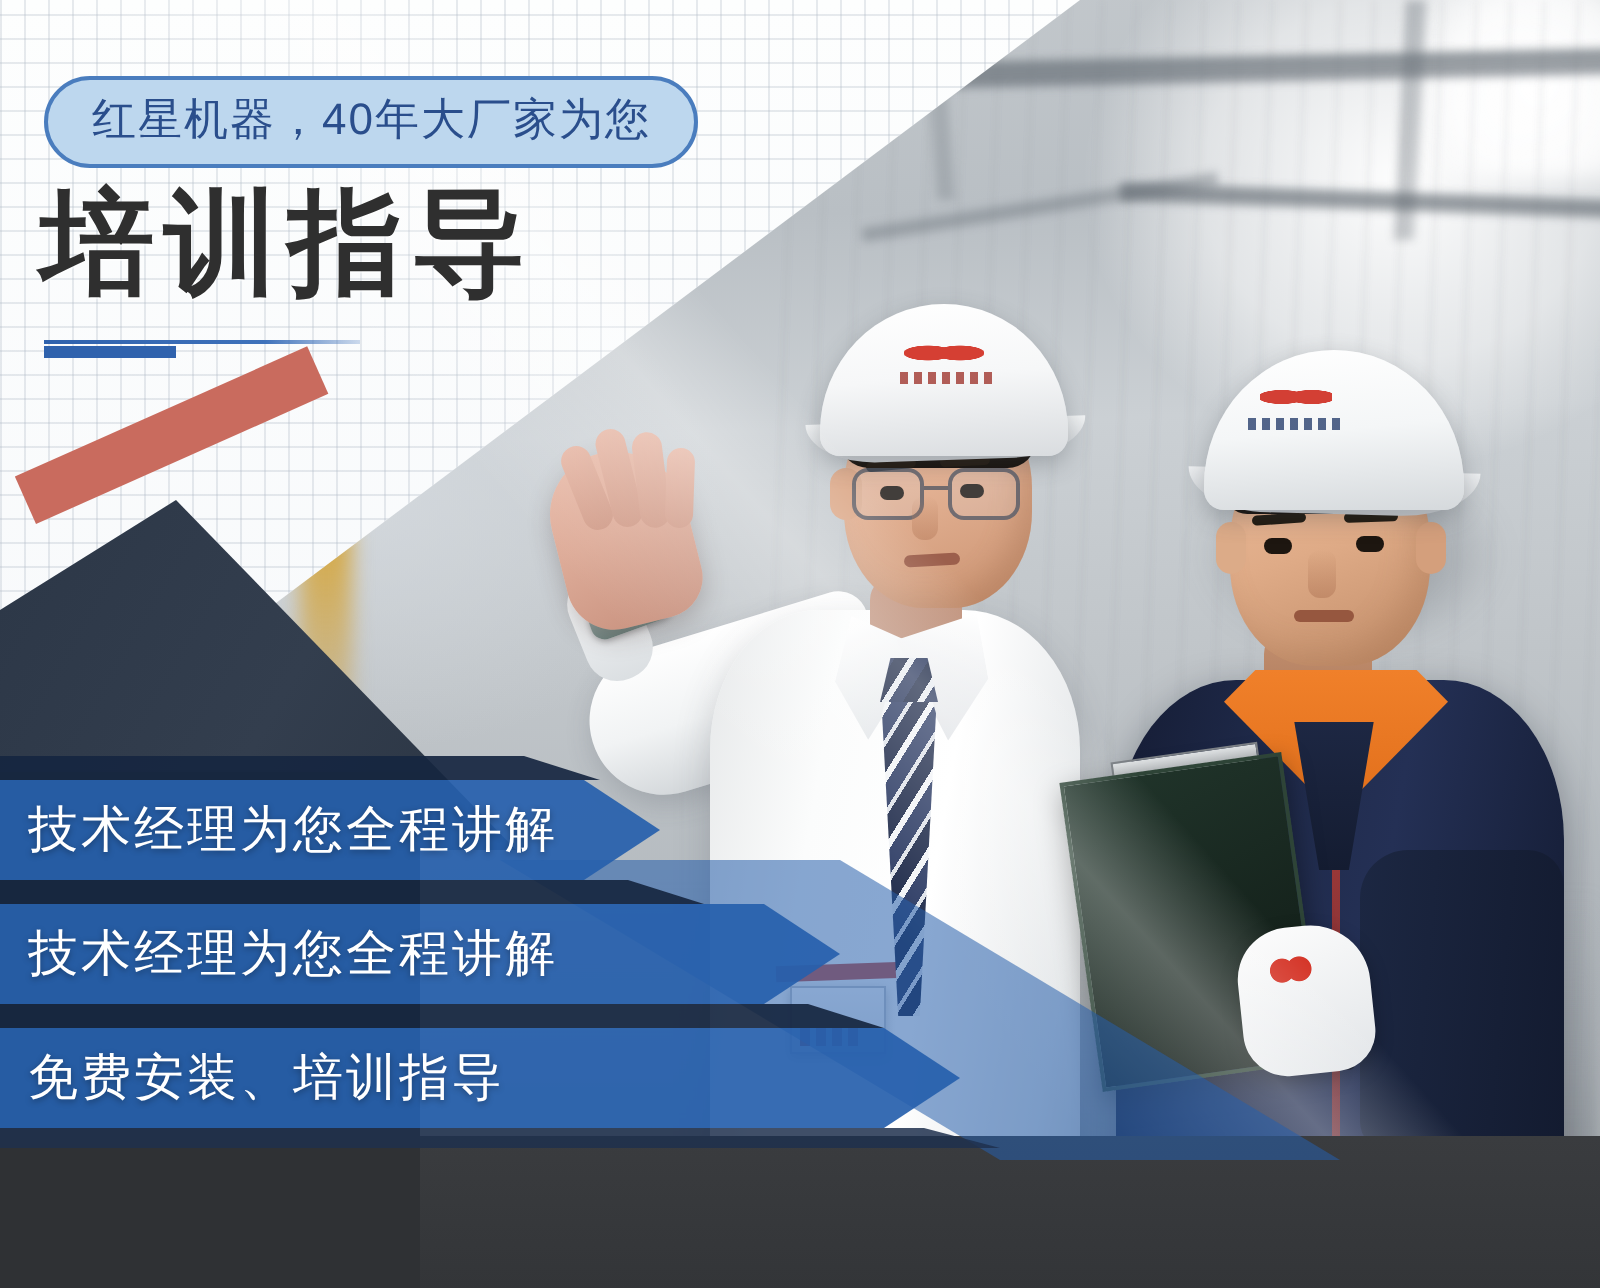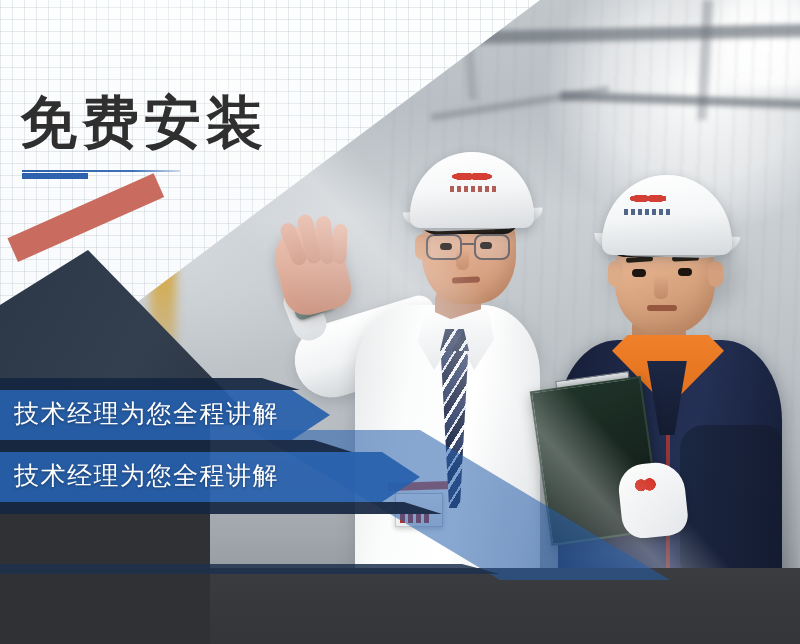--- a/index.html
+++ b/index.html
@@ -432,21 +432,21 @@
   .rule-thin {
     position:absolute; left:0; top:0; width:158px; height:2px;
     background:linear-gradient(90deg,#2f62ad 0%, #3f72bb 70%, rgba(63,114,187,.25) 100%);
   }
   .rule-thick {
     position:absolute; left:0; top:3px; width:66px; height:6px;
     background:#2f62ad;
   }
 
   
-  .bars { position:absolute; left:0; top:0; width:100%; height:100%; z-index:5;font-family:Liberation Mono, monospace; }
+  .bars { position:absolute; left:0; top:0; width:100%; height:100%; z-index:5; }
   .bar {
     position:absolute; left:0; height:50px;
     background:rgba(38,95,172,.92);
     display:flex; align-items:center;
   }
   .bar .bar-label {
     color:#ffffff;
     font-size:25px;
     line-height:1;
     letter-spacing:1.5px;
@@ -566,22 +566,25 @@
   </div>
 
   <div class="grid-panel"></div>
   <div class="diag-haze"></div>
 
   <div class="salmon-stripe"></div>
   <div class="navy-wedge"></div>
   <div class="dark-base"></div>
   <div class="dark-left-col"></div>
 
-
-  <div class="headline">免费安装</div>
+  <div class="badge">
+    <div class="badge-text">红星机器，40年大厂家为您</div>
+  </div>
+
+  <div class="headline">培训指导</div>
 
   <div class="rule-wrap">
     <div class="rule-thin"></div>
     <div class="rule-thick"></div>
   </div>
 
   <div class="chev-sweep"></div>
   <div class="bars">
     <div class="bar-sep s0"></div>
 
@@ -590,17 +593,20 @@
     </div>
 
     <div class="bar-sep s1"></div>
 
     <div class="bar bar2">
       <span class="bar-label">技术经理为您全程讲解</span>
     </div>
 
     <div class="bar-sep s2"></div>
 
+    <div class="bar bar3">
+      <span class="bar-label">免费安装、培训指导</span>
+    </div>
 
     <div class="bar-sep s3"></div>
   </div>
 
 </div>
 
 </body></html>

